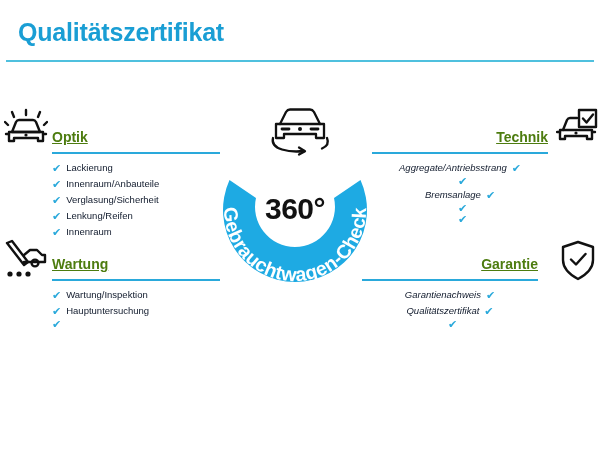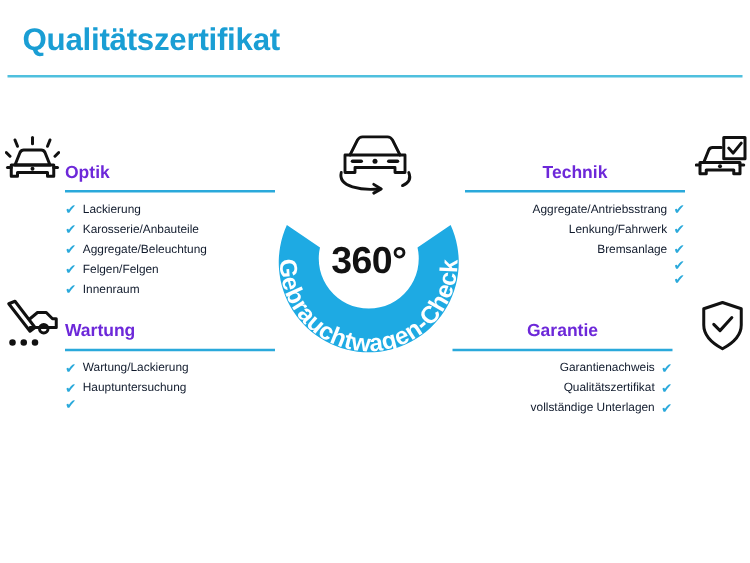--- a/index.html
+++ b/index.html
@@ -43,23 +43,24 @@
   .section {
     position: absolute;
   }
   .section-head {
     position: relative;
     height: 26px;
   }
   .section-title {
     font-size: 14px;
     font-weight: bold;
-    color: #6d28d9;
+    color: #4d7c0f;
     line-height: 18px;
     white-space: nowrap;
+    text-decoration: underline;
   }
   .section-rule {
     position: absolute;
     left: 0;
     right: 0;
     bottom: 0;
     height: 2px;
     background: #2aa9db;
   }
   .check-list {
@@ -82,22 +83,22 @@
     line-height: 1;
     display: inline-block;
   }
 
   
   .col-left .section-title { text-align: left; }
   .col-left .check-list li { justify-content: flex-start; }
   .col-left .tick { margin-right: 5px; }
 
   
-  .col-right .section-title { text-align: center; }
-  .col-right .check-list li { justify-content: flex-end; }
+  .col-right .section-title { text-align: right; }
+  .col-right .check-list li { justify-content: center; font-style: italic; }
   .col-right .tick { margin-left: 5px; }
 
   
   #sec-optik    { left: 52px;  top: 128px; width: 168px; }
   #sec-wartung  { left: 52px;  top: 255px; width: 168px; }
   #sec-technik  { left: 372px; top: 128px; width: 176px; }
   #sec-garantie { left: 362px; top: 255px; width: 176px; }
 
   
   .corner-icon {
@@ -183,29 +184,29 @@
       <div class="section-title">Optik</div>
       <div class="section-rule"></div>
     </div>
     <ul class="check-list">
       <li>
           <span class="tick">✔</span>
           <span>Lackierung</span>
         </li>
       <li>
           <span class="tick">✔</span>
-          <span>Karosserie/Anbauteile</span>
-        </li>
-      <li>
-          <span class="tick">✔</span>
-          <span>Aggregate/Beleuchtung</span>
-        </li>
-      <li>
-          <span class="tick">✔</span>
-          <span>Felgen/Felgen</span>
+          <span>Innenraum/Anbauteile</span>
+        </li>
+      <li>
+          <span class="tick">✔</span>
+          <span>Verglasung/Sicherheit</span>
+        </li>
+      <li>
+          <span class="tick">✔</span>
+          <span>Lenkung/Reifen</span>
         </li>
       <li>
           <span class="tick">✔</span>
           <span>Innenraum</span>
         </li>
     </ul>
   </div>
 
   <div class="corner-icon" id="icon-wartung">
     <svg width="44" height="44" viewBox="0 0 44 44" fill="none" stroke="#111" stroke-width="2.4" stroke-linecap="round" stroke-linejoin="round">
@@ -219,21 +220,21 @@
   </div>
 
   <div class="section col-left" id="sec-wartung">
     <div class="section-head">
       <div class="section-title">Wartung</div>
       <div class="section-rule"></div>
     </div>
     <ul class="check-list">
       <li>
           <span class="tick">✔</span>
-          <span>Wartung/Lackierung</span>
+          <span>Wartung/Inspektion</span>
         </li>
       <li>
           <span class="tick">✔</span>
           <span>Hauptuntersuchung</span>
         </li>
       <li>
           <span class="tick">✔</span>
         </li>
     </ul>
   </div>
@@ -254,21 +255,20 @@
     <div class="section-head">
       <div class="section-title">Technik</div>
       <div class="section-rule"></div>
     </div>
     <ul class="check-list">
       <li>
           <span>Aggregate/Antriebsstrang</span>
           <span class="tick">✔</span>
         </li>
       <li>
-          <span>Lenkung/Fahrwerk</span>
           <span class="tick">✔</span>
         </li>
       <li>
           <span>Bremsanlage</span>
           <span class="tick">✔</span>
         </li>
       <li>
           <span class="tick">✔</span>
         </li>
       <li>
@@ -292,21 +292,20 @@
     <ul class="check-list">
       <li>
           <span>Garantienachweis</span>
           <span class="tick">✔</span>
         </li>
       <li>
           <span>Qualitätszertifikat</span>
           <span class="tick">✔</span>
         </li>
       <li>
-          <span>vollständige Unterlagen</span>
           <span class="tick">✔</span>
         </li>
     </ul>
   </div>
 
   <div id="badge">
     <svg width="184" height="162" viewBox="0 0 184 162">
       <defs>
         <path id="arcpath" d="M 21 70 A 71 71 0 0 0 163 70" fill="none"></path>
       </defs>

